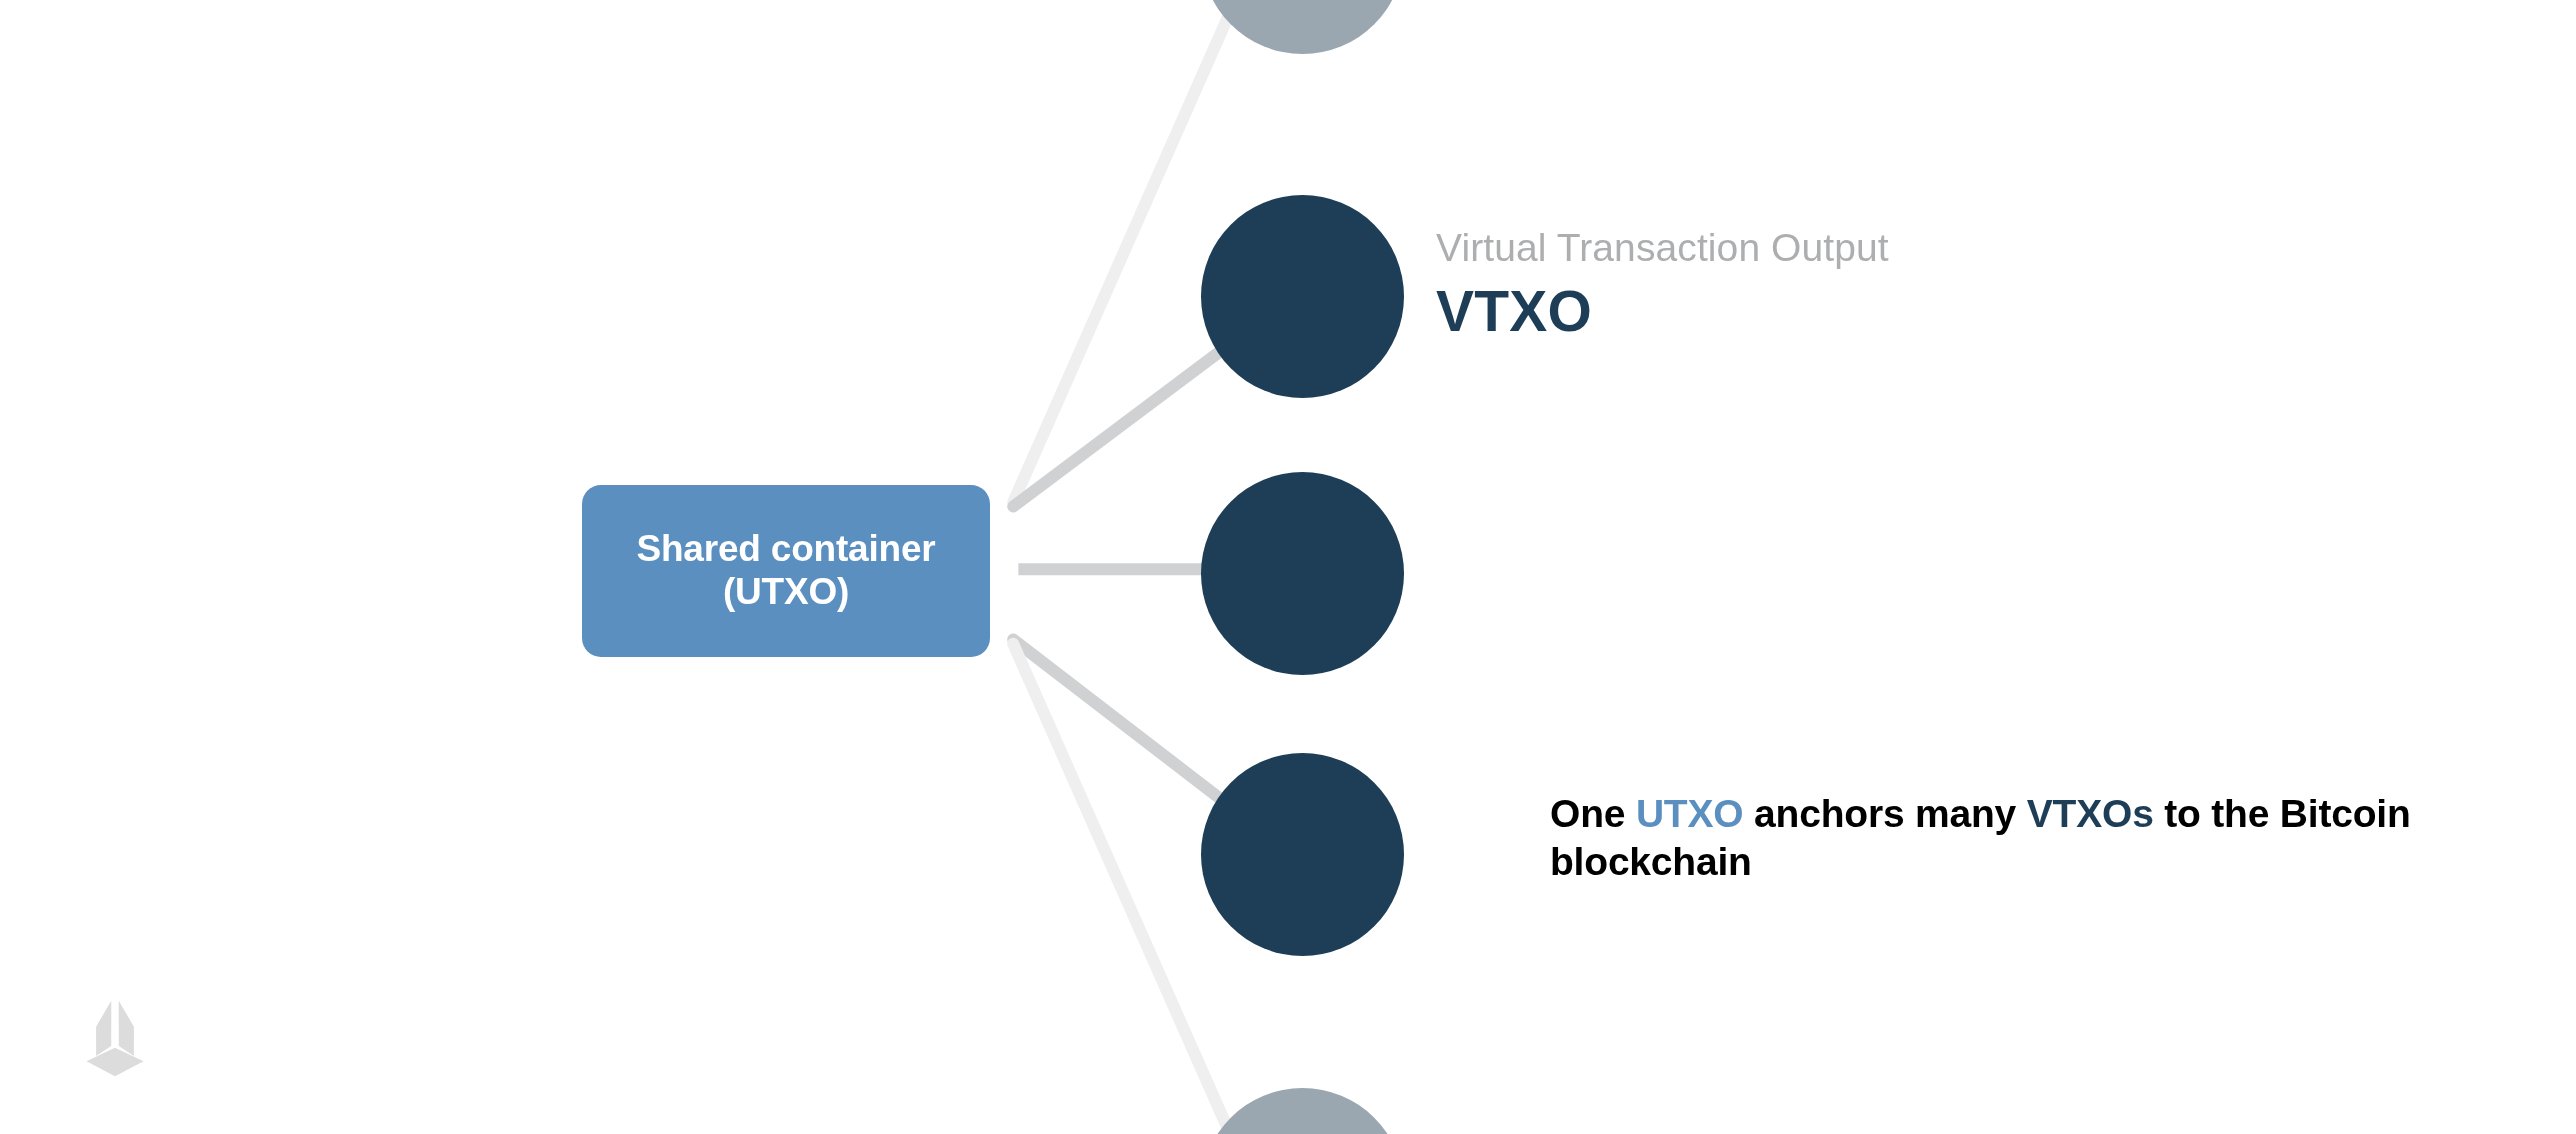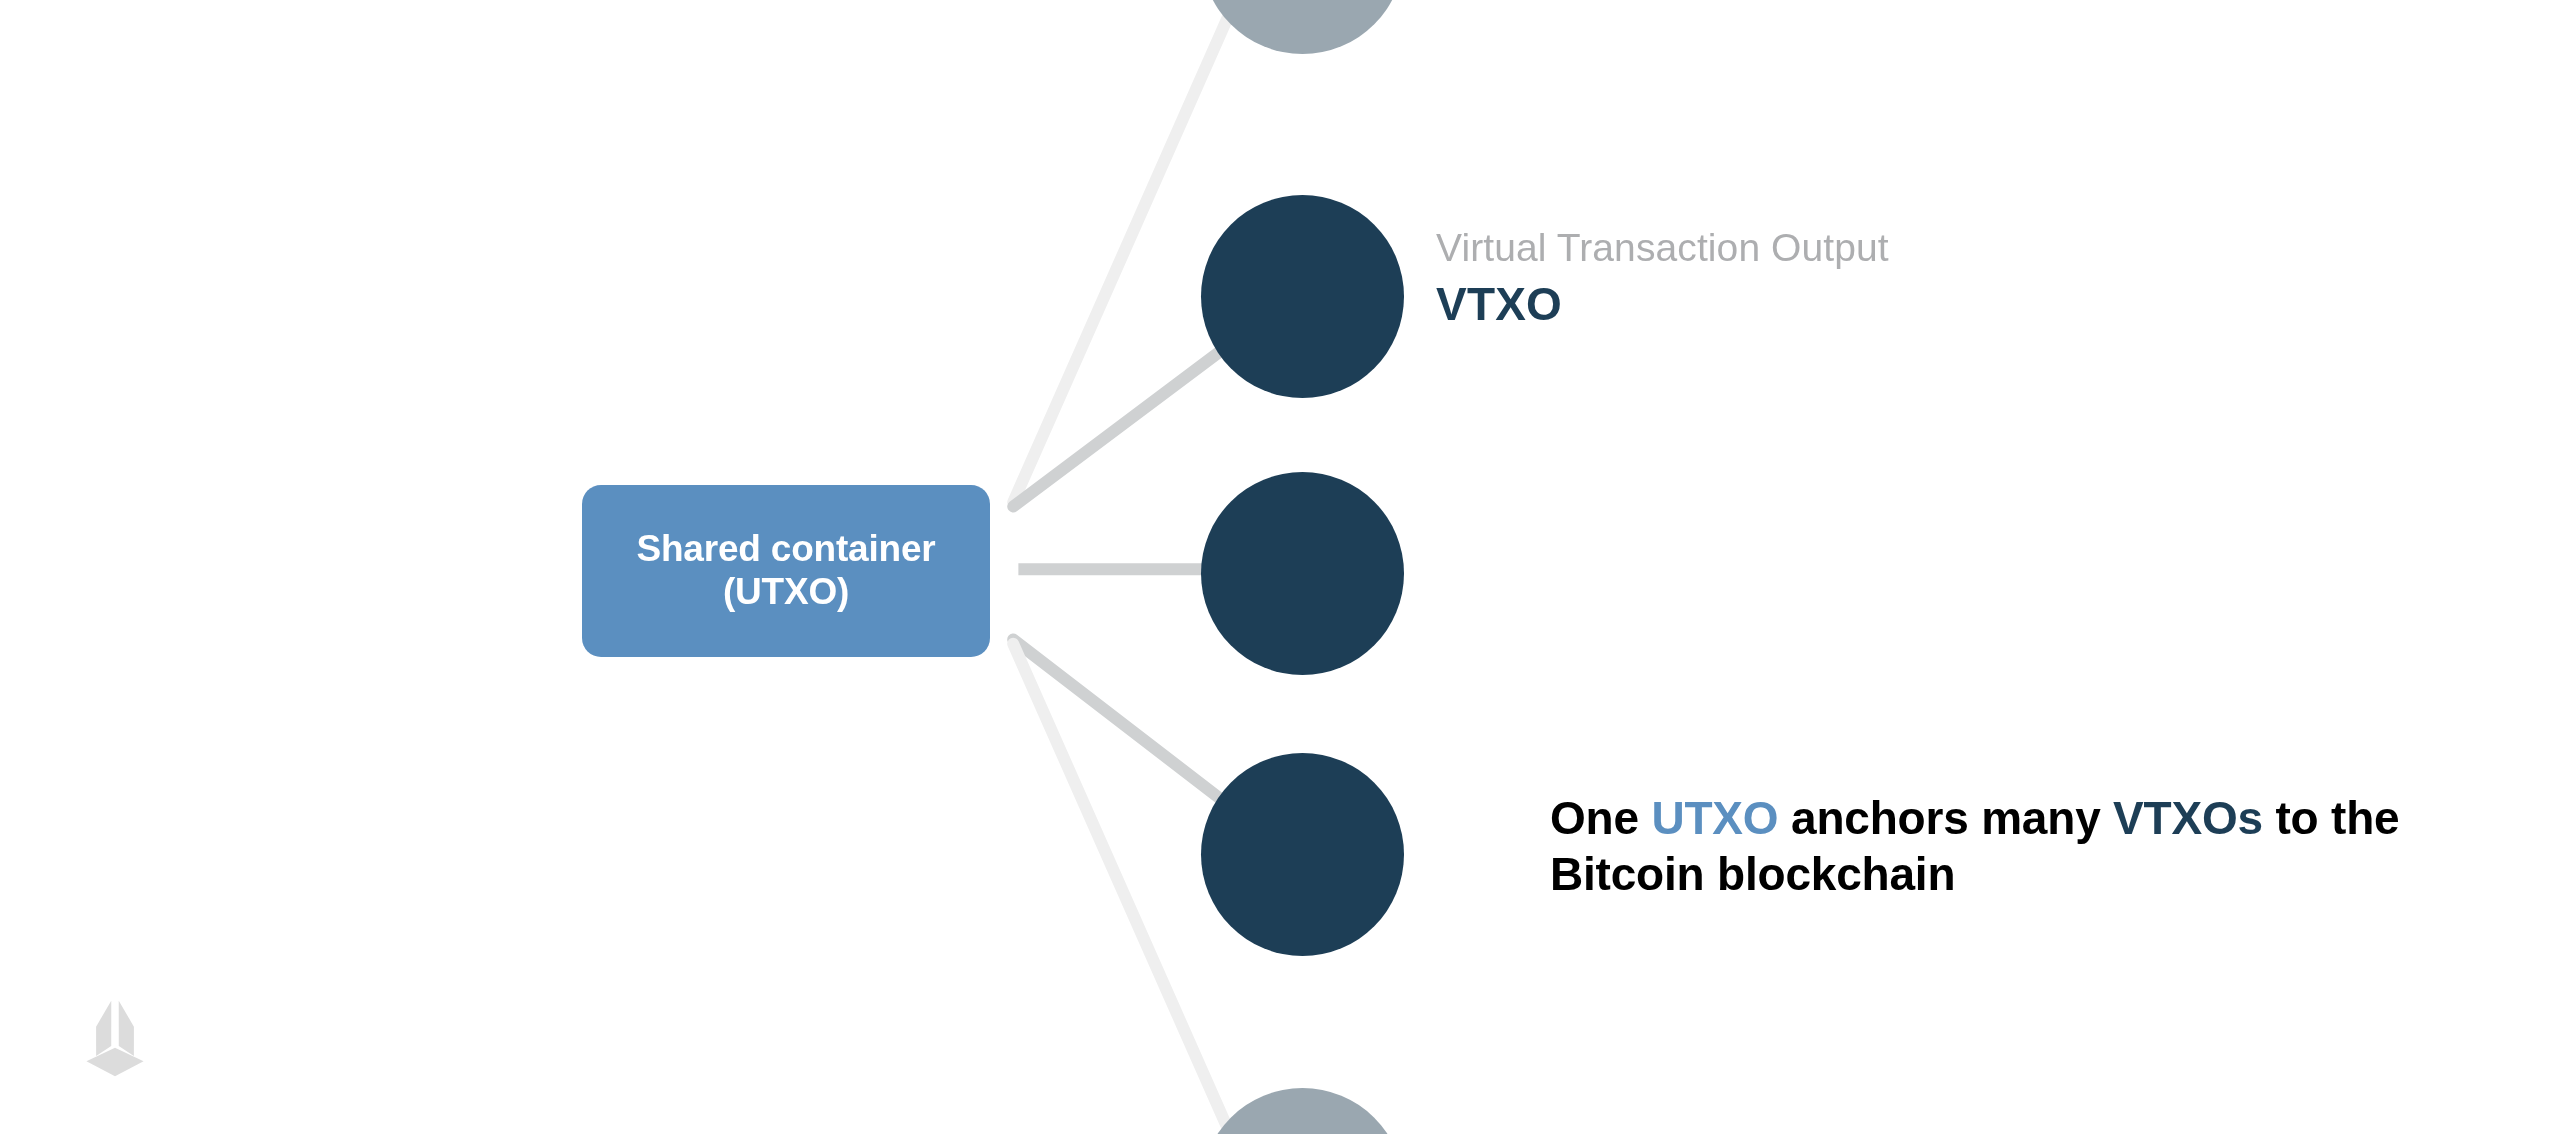--- a/index.html
+++ b/index.html
@@ -62,35 +62,35 @@
   }
   #vtxo-annotation .kicker {
     font-size: 39px;
     font-weight: normal;
     color: #adaeb0;
     letter-spacing: 0.1px;
     line-height: 1.2;
     white-space: nowrap;
   }
   #vtxo-annotation .headline {
-    font-size: 46px;
+    font-size: 57px;
     font-weight: bold;
     color: #1d3e56;
     letter-spacing: 0.2px;
     line-height: 1.2;
     margin-top: 5.2px;
     white-space: nowrap;
   }
 
   
   #caption {
     position: absolute;
     left: 1550px;
     top: 790px;
-    font-size: 46px;
+    font-size: 39px;
     font-weight: bold;
     color: #000000;
     line-height: 1.22;
     letter-spacing: -0.2px;
     max-width: 945px;
   }
   #caption .hl-utxo { color: #5b8fc0; }
   #caption .hl-vtxo { color: #1d3e56; }
 
   

